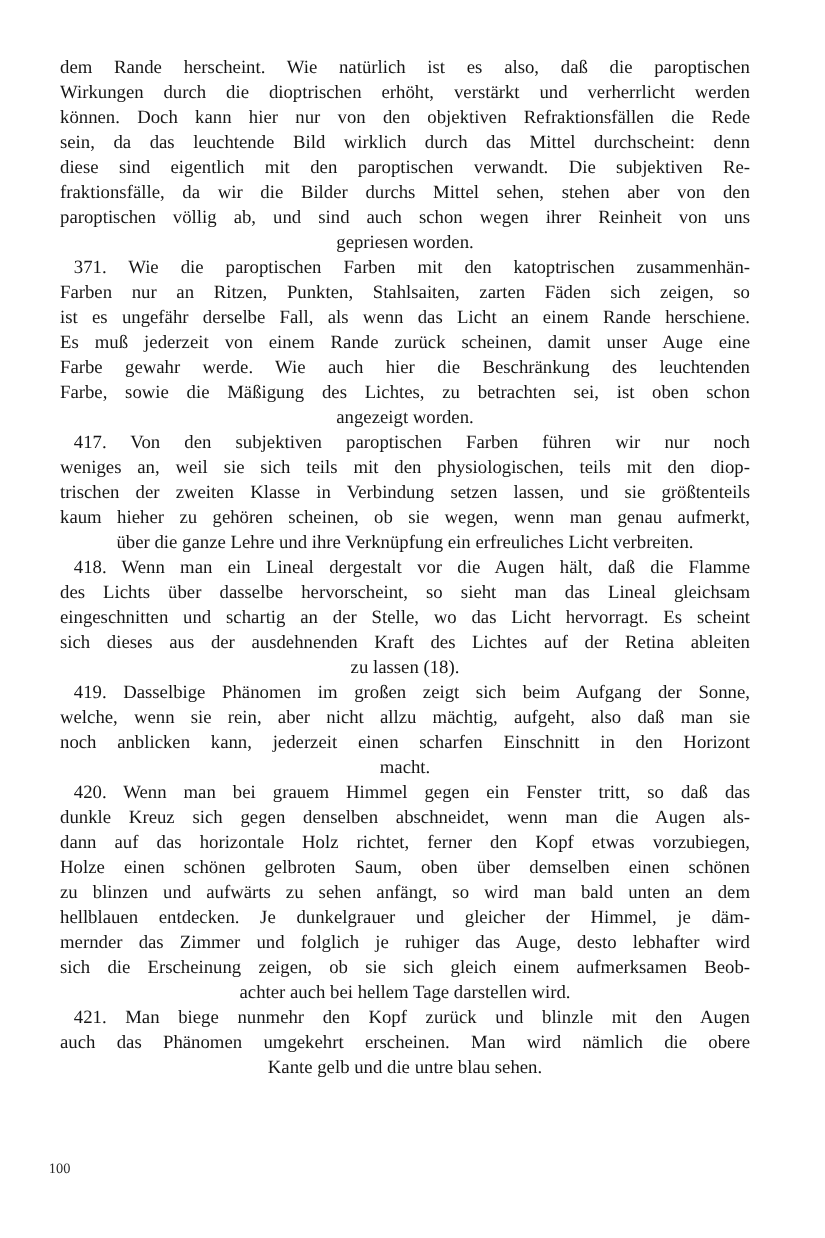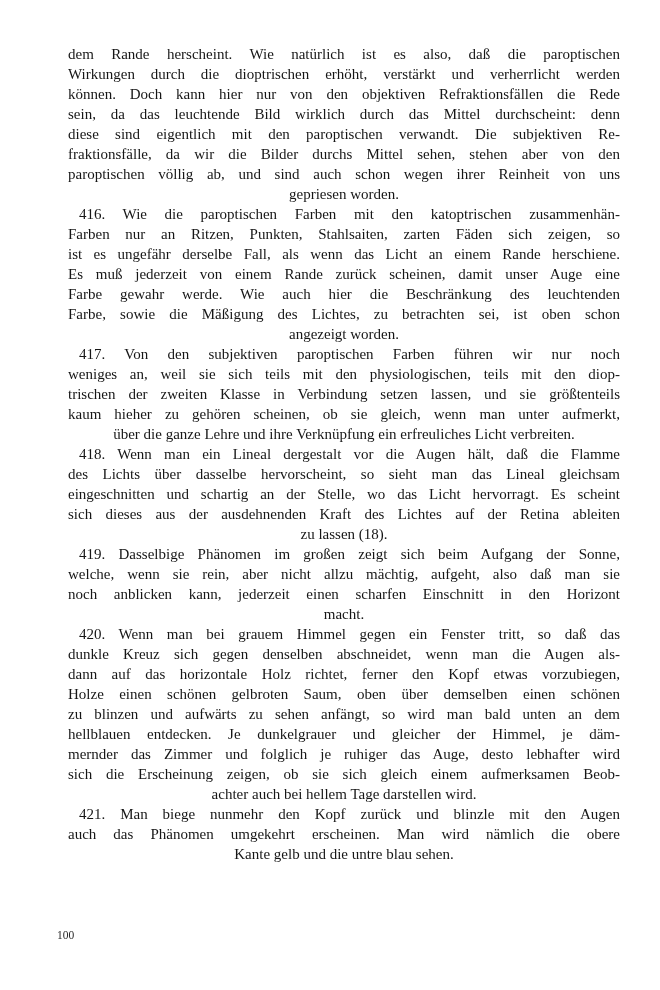--- a/index.html
+++ b/index.html
@@ -11,21 +11,21 @@
     position: relative;
     width: 660px;
     height: 990px;
     background: #ffffff;
     font-family: "Liberation Serif", serif;
     color: #161616;
     overflow: hidden;
   }
   .text-block {
     position: absolute;
-    left: 68px;
+    left: 48px;
     top: 44px;
     width: 552px;
     font-size: 15px;
     line-height: 20px;
   }
   .para {
     margin: 0;
     padding: 0;
   }
   .line {
@@ -35,21 +35,21 @@
   }
   .line.just {
     text-align: justify;
     text-align-last: justify;
   }
   .line.ind {
     text-indent: 11px;
   }
   .folio {
     position: absolute;
-    left: 57px;
+    left: 39px;
     top: 928px;
     font-size: 11.5px;
     line-height: 14px;
     color: #2a2a2a;
   }
 </style>
 </head>
 <body>
 
 <div class="page">
@@ -58,33 +58,33 @@
         <div class="line just">dem Rande herscheint. Wie natürlich ist es also, daß die paroptischen</div>
         <div class="line just">Wirkungen durch die dioptrischen erhöht, verstärkt und verherrlicht werden</div>
         <div class="line just">können. Doch kann hier nur von den objektiven Refraktionsfällen die Rede</div>
         <div class="line just">sein, da das leuchtende Bild wirklich durch das Mittel durchscheint: denn</div>
         <div class="line just">diese sind eigentlich mit den paroptischen verwandt. Die subjektiven Re-</div>
         <div class="line just">fraktionsfälle, da wir die Bilder durchs Mittel sehen, stehen aber von den</div>
         <div class="line just">paroptischen völlig ab, und sind auch schon wegen ihrer Reinheit von uns</div>
         <div class="line">gepriesen worden.</div>
       </div>
       <div class="para">
-        <div class="line just ind">416. Wie die paroptischen Farben mit den katoptrischen zusammenhän-</div>
+        <div class="line just ind">371. Wie die paroptischen Farben mit den katoptrischen zusammenhän-</div>
         <div class="line just">Farben nur an Ritzen, Punkten, Stahlsaiten, zarten Fäden sich zeigen, so</div>
         <div class="line just">ist es ungefähr derselbe Fall, als wenn das Licht an einem Rande herschiene.</div>
         <div class="line just">Es muß jederzeit von einem Rande zurück scheinen, damit unser Auge eine</div>
         <div class="line just">Farbe gewahr werde. Wie auch hier die Beschränkung des leuchtenden</div>
         <div class="line just">Farbe, sowie die Mäßigung des Lichtes, zu betrachten sei, ist oben schon</div>
         <div class="line">angezeigt worden.</div>
       </div>
       <div class="para">
         <div class="line just ind">417. Von den subjektiven paroptischen Farben führen wir nur noch</div>
         <div class="line just">weniges an, weil sie sich teils mit den physiologischen, teils mit den diop-</div>
         <div class="line just">trischen der zweiten Klasse in Verbindung setzen lassen, und sie größtenteils</div>
-        <div class="line just">kaum hieher zu gehören scheinen, ob sie gleich, wenn man unter aufmerkt,</div>
+        <div class="line just">kaum hieher zu gehören scheinen, ob sie wegen, wenn man genau aufmerkt,</div>
         <div class="line">über die ganze Lehre und ihre Verknüpfung ein erfreuliches Licht verbreiten.</div>
       </div>
       <div class="para">
         <div class="line just ind">418. Wenn man ein Lineal dergestalt vor die Augen hält, daß die Flamme</div>
         <div class="line just">des Lichts über dasselbe hervorscheint, so sieht man das Lineal gleichsam</div>
         <div class="line just">eingeschnitten und schartig an der Stelle, wo das Licht hervorragt. Es scheint</div>
         <div class="line just">sich dieses aus der ausdehnenden Kraft des Lichtes auf der Retina ableiten</div>
         <div class="line">zu lassen (18).</div>
       </div>
       <div class="para">

